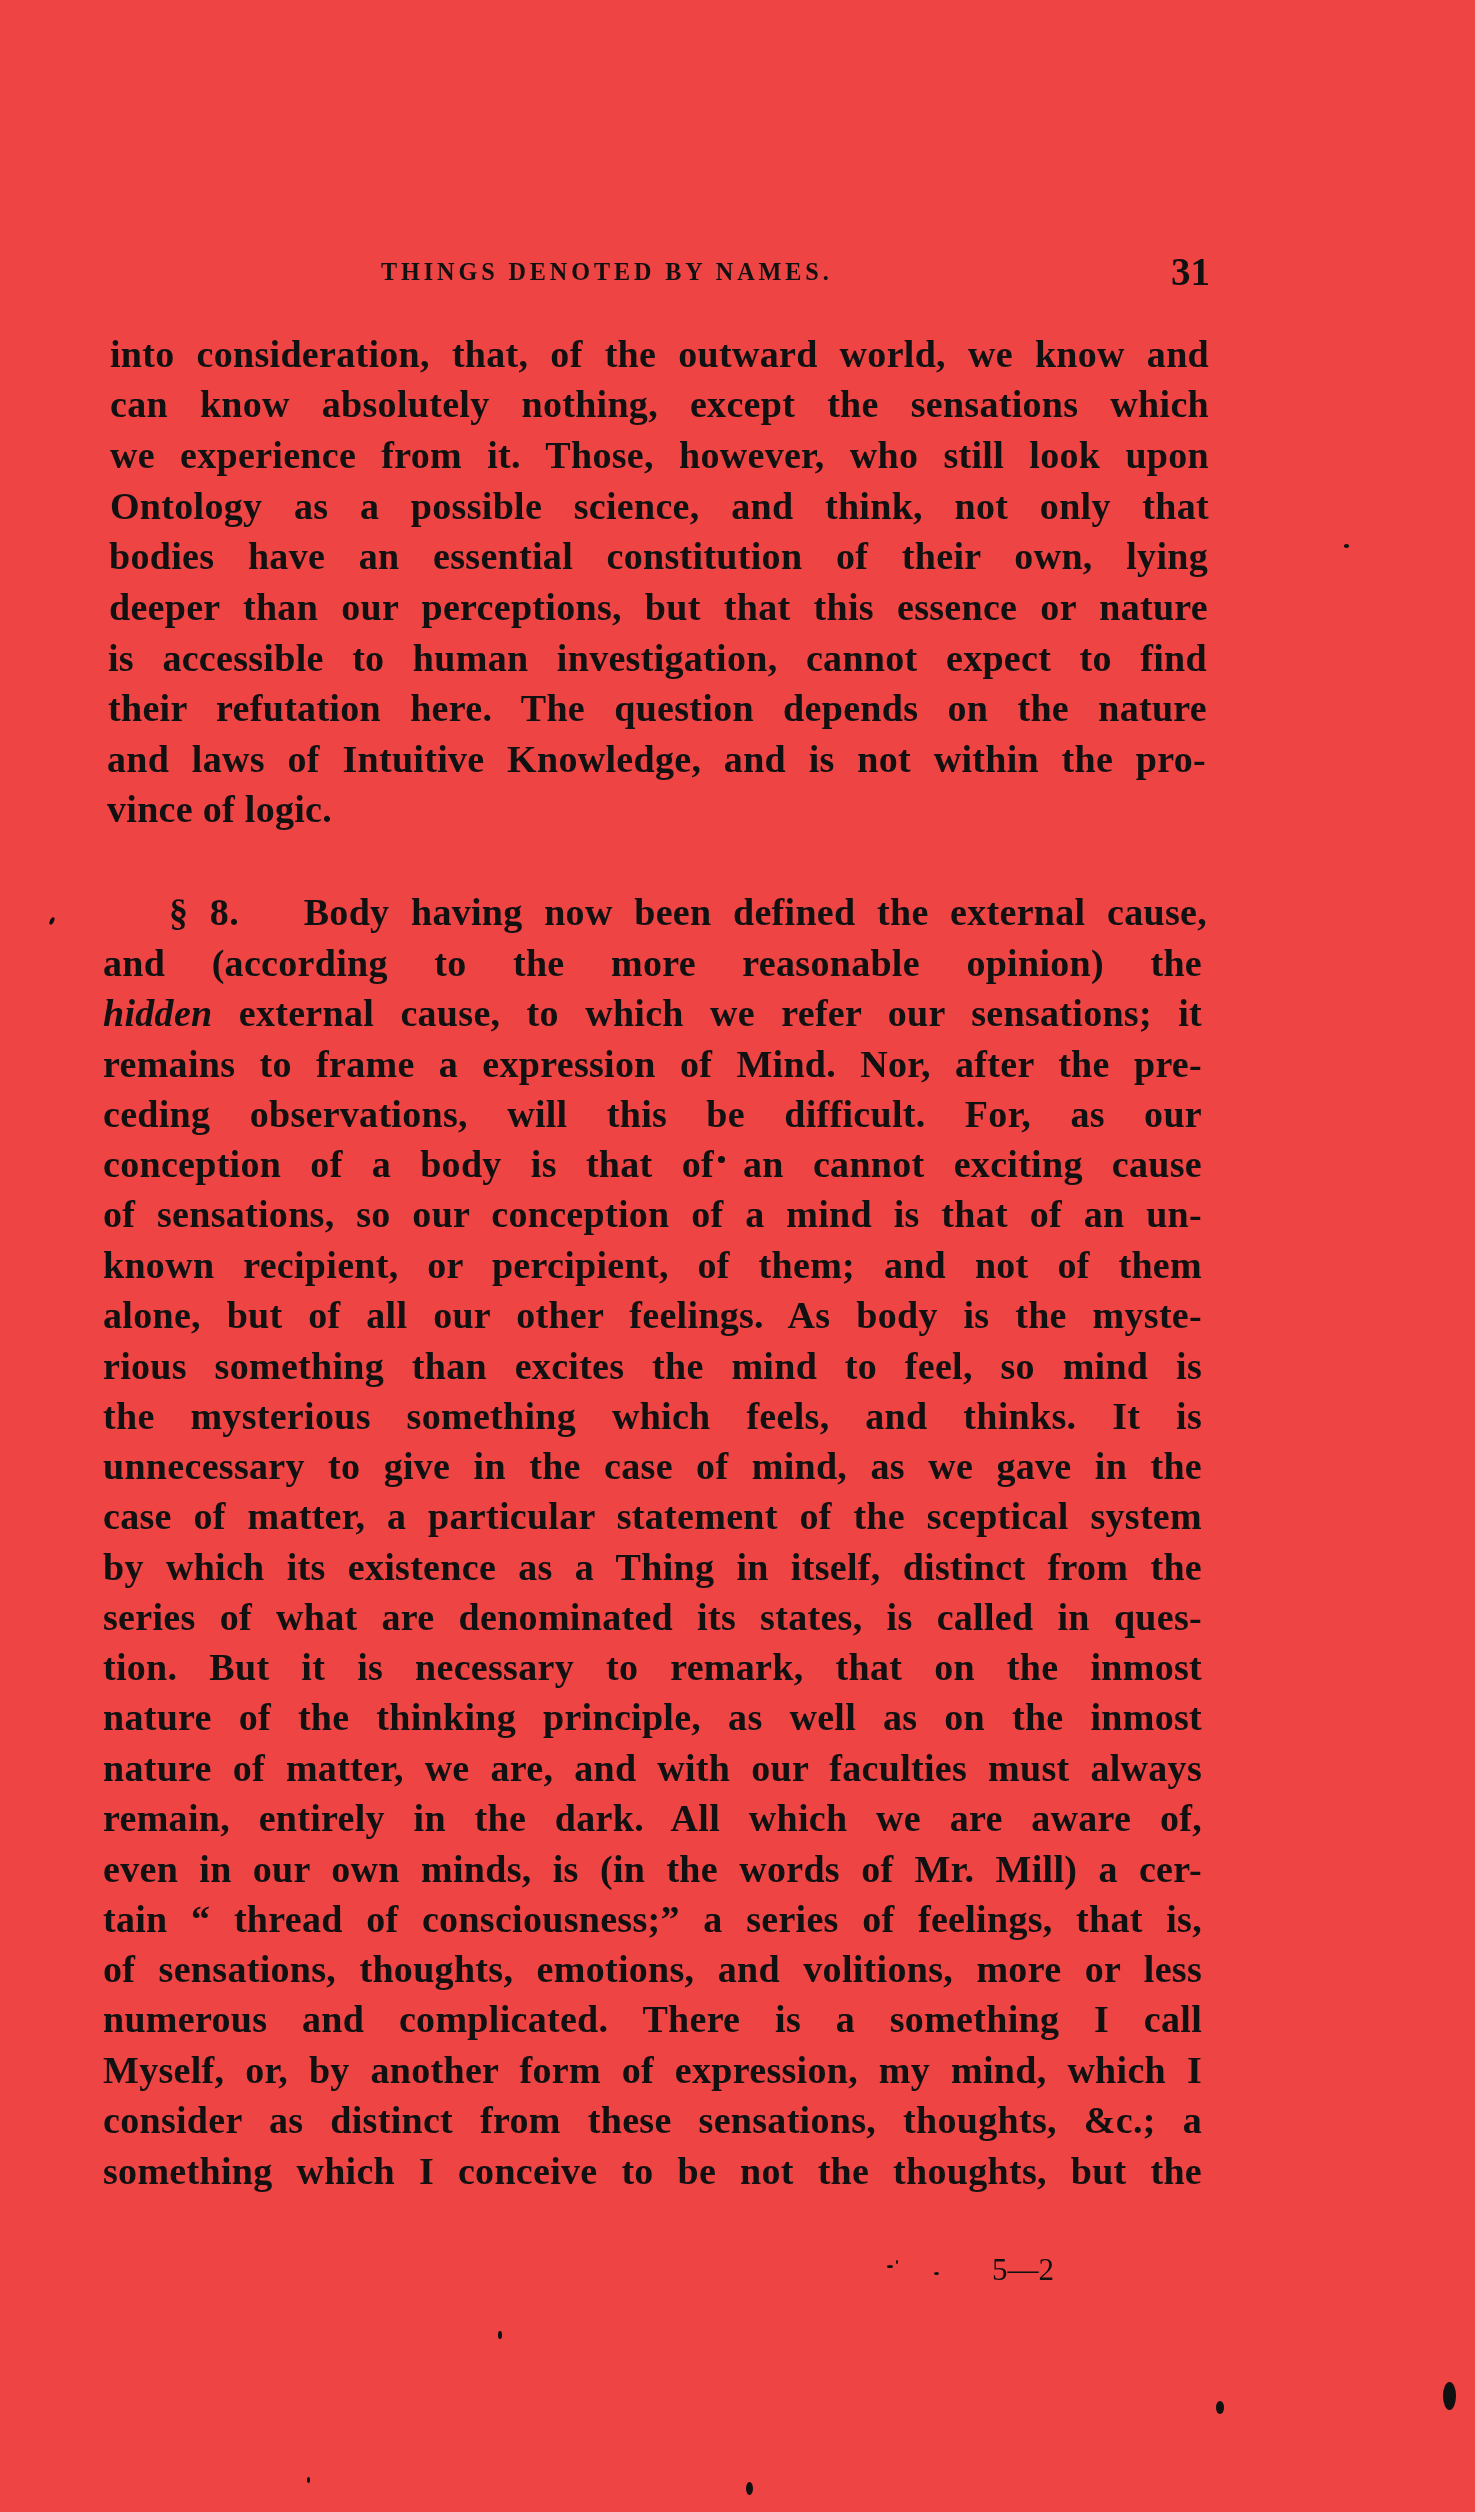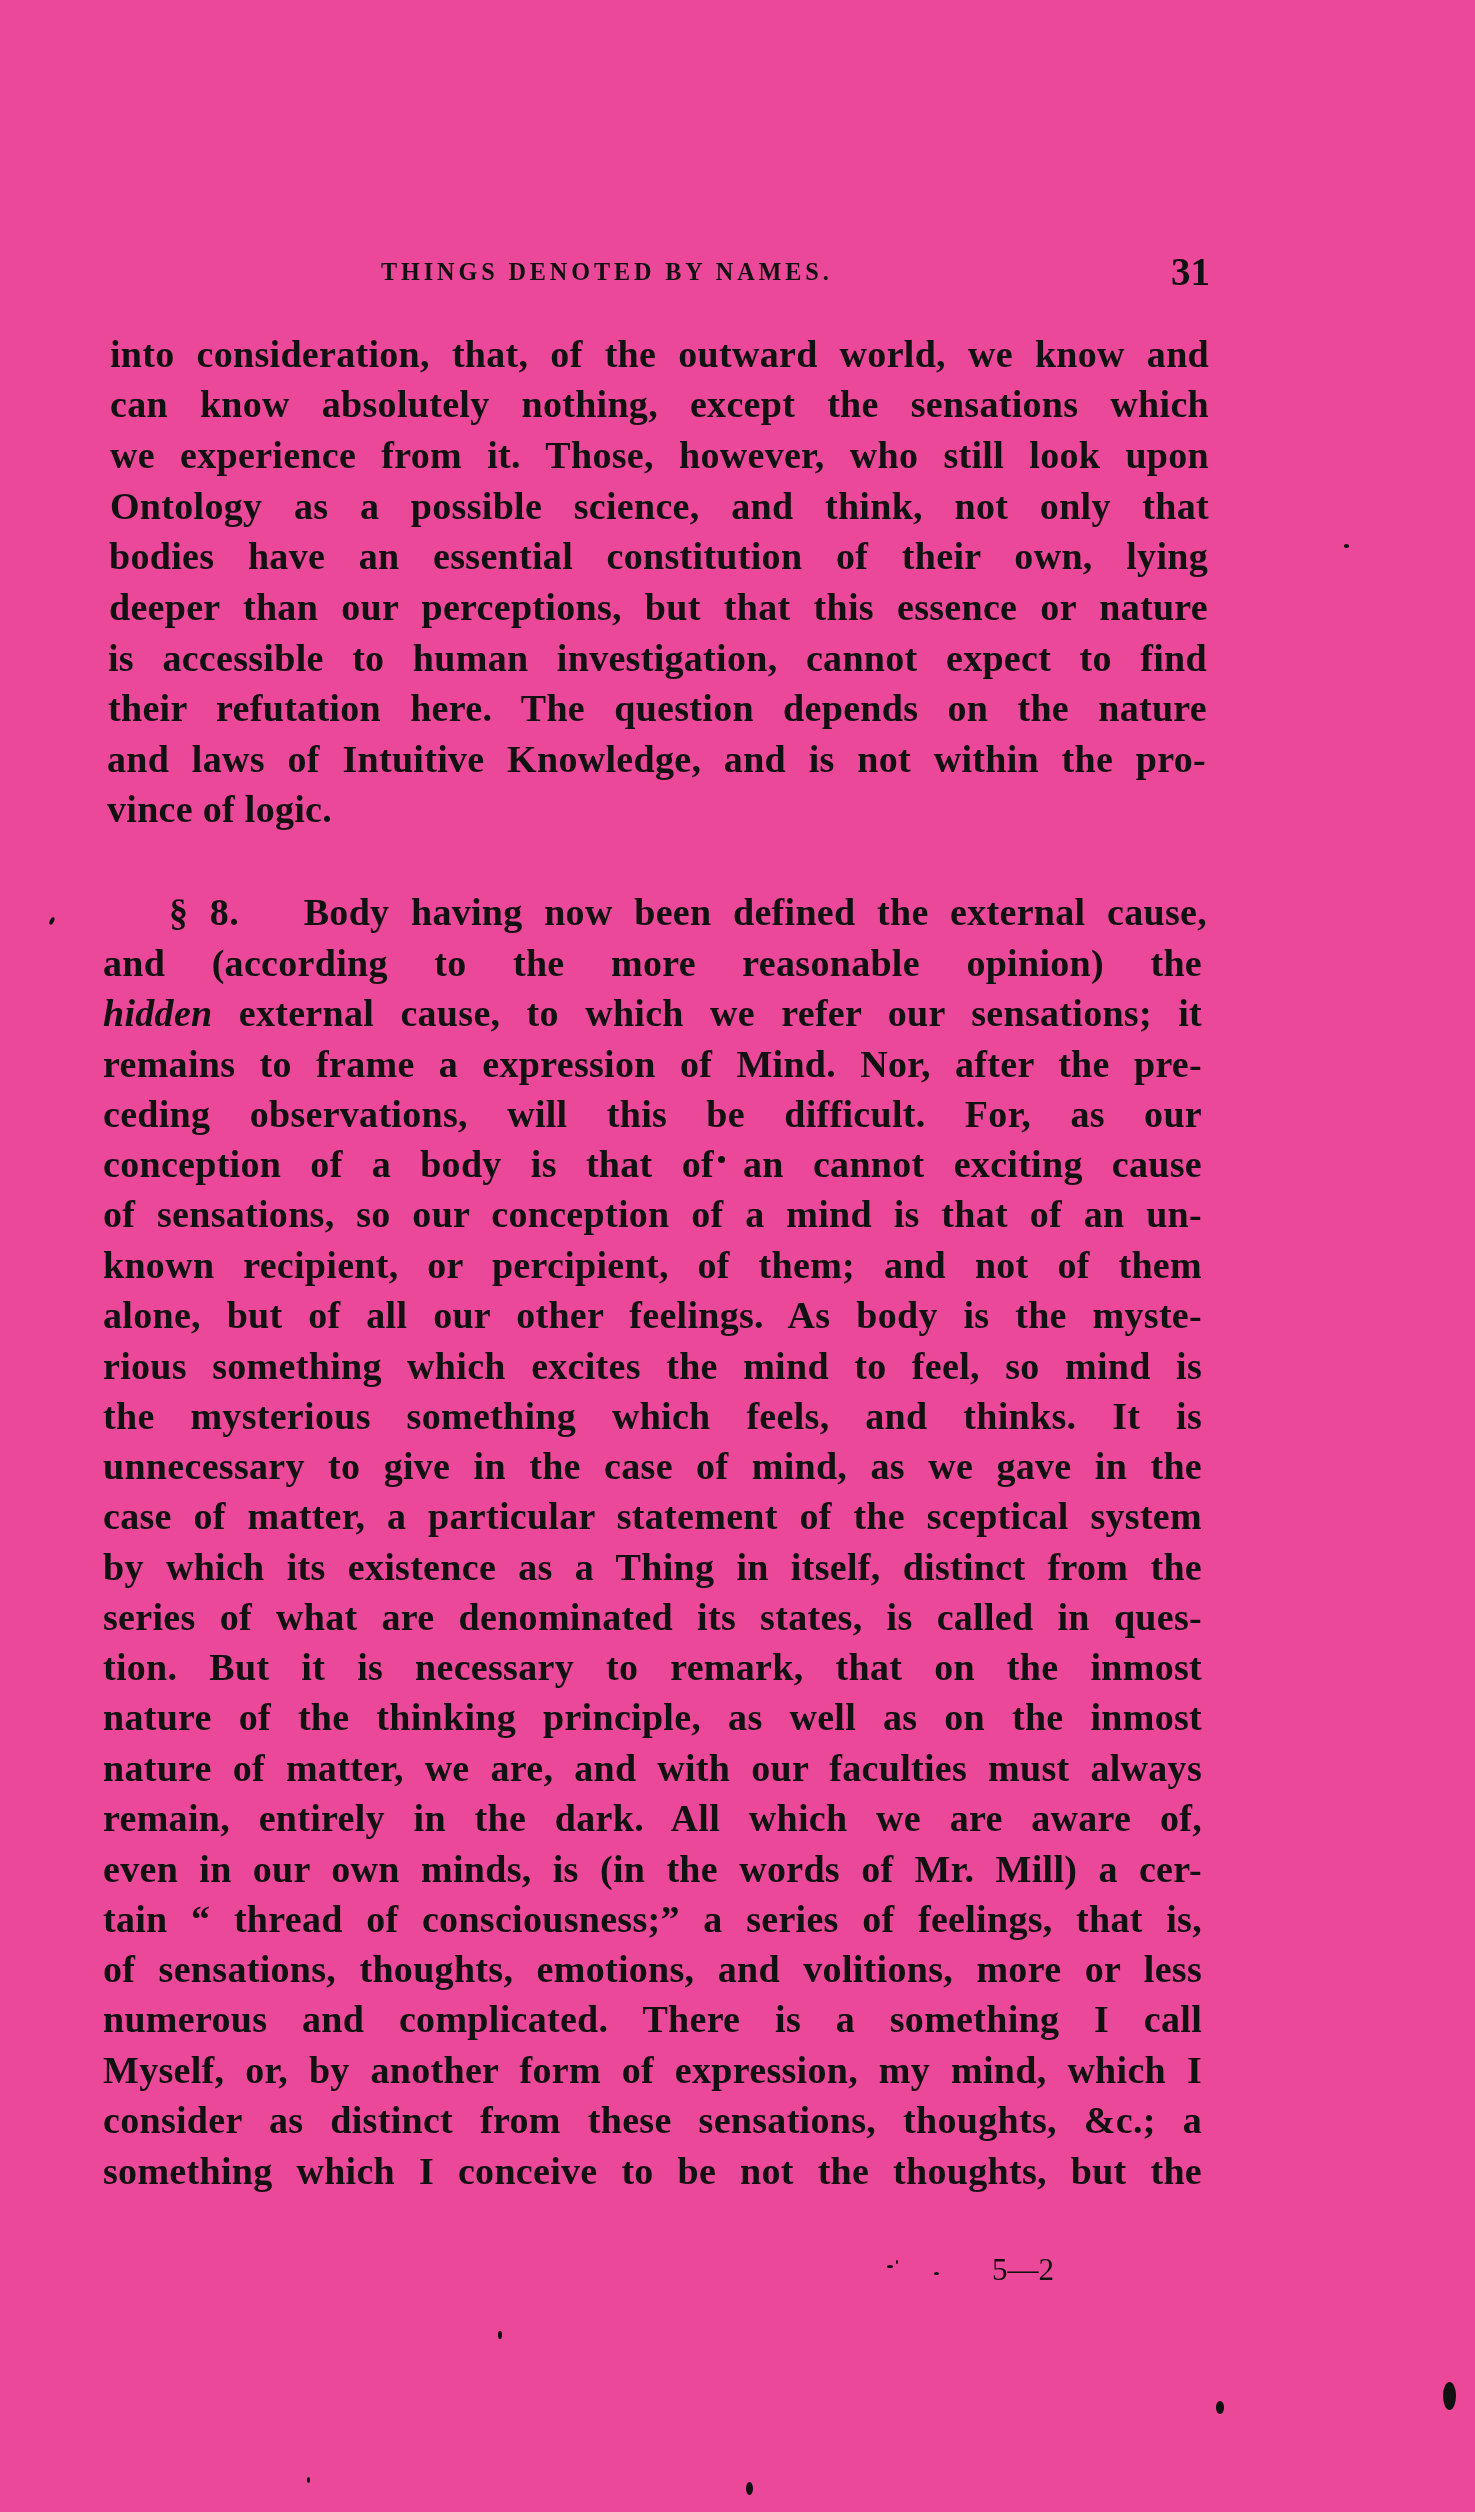--- a/index.html
+++ b/index.html
@@ -1,17 +1,17 @@
 <!DOCTYPE html>
 <html style="font-size:9.5px"><head>
 <meta charset="utf-8">
 <style>
   html, body { margin: 0; padding: 0; background: #ffffff; }
   body { width: 1476px; height: 2512px; position: relative; overflow: hidden; }
-  .page { position: absolute; left: 0; top: 0; width: 1476px; height: 2512px; background: #ec4899; color: #111; }
+  .page { position: absolute; left: 0; top: 0; width: 1476px; height: 2512px; background: #ef4444; color: #111; }
   .running-head {
     position: absolute; left: 381px; top: 257px; width: 572px; height: 30px;
     font-family: "Liberation Serif", serif; font-size: 26px; font-weight: bold;
     letter-spacing: 4.2px; line-height: 30px; white-space: nowrap; transform: scaleX(0.93); transform-origin: left top;
   }
   .folio {
     position: absolute; left: 1166px; top: 252px; width: 44px; text-align: right;
     font-family: "Liberation Serif", serif; font-size: 39px; font-weight: bold; line-height: 39px;
   }
   .line {
@@ -52,21 +52,21 @@
     <span>§ 8.</span>&nbsp;&nbsp;&nbsp;<span>Body having now been defined the external cause,</span>
   </div>
   <div class="line" style="left:103px; top:939px;">and (according to the more reasonable opinion) the</div>
   <div class="line" style="left:103px; top:989px;"><span class="ital">hidden</span><span> external cause, to which we refer our sensations; it</span></div>
   <div class="line" style="left:103px; top:1040px;">remains to frame a expression of Mind.  Nor, after the pre-</div>
   <div class="line" style="left:103px; top:1090px;">ceding observations, will this be difficult.  For, as our</div>
   <div class="line" style="left:103px; top:1140px;">conception of a body is that of an cannot exciting cause</div>
   <div class="line" style="left:103px; top:1190px;">of sensations, so our conception of a mind is that of an un-</div>
   <div class="line" style="left:103px; top:1241px;">known recipient, or percipient, of them; and not of them</div>
   <div class="line" style="left:103px; top:1291px;">alone, but of all our other feelings.  As body is the myste-</div>
-  <div class="line" style="left:103px; top:1342px;">rious something which excites the mind to feel, so mind is</div>
+  <div class="line" style="left:103px; top:1342px;">rious something than excites the mind to feel, so mind is</div>
   <div class="line" style="left:103px; top:1392px;">the mysterious something which feels, and thinks.  It is</div>
   <div class="line" style="left:103px; top:1442px;">unnecessary to give in the case of mind, as we gave in the</div>
   <div class="line" style="left:103px; top:1492px;">case of matter, a particular statement of the sceptical system</div>
   <div class="line" style="left:103px; top:1543px;">by which its existence as a Thing in itself, distinct from the</div>
   <div class="line" style="left:103px; top:1593px;">series of what are denominated its states, is called in ques-</div>
   <div class="line" style="left:103px; top:1643px;">tion.  But it is necessary to remark, that on the inmost</div>
   <div class="line" style="left:103px; top:1744px;">nature of matter, we are, and with our faculties must always</div>
   <div class="line" style="left:103px; top:1693px;">nature of the thinking principle, as well as on the inmost</div>
   <div class="line" style="left:103px; top:1794px;">remain, entirely in the dark.  All which we are aware of,</div>
   <div class="line" style="left:103px; top:1845px;">even in our own minds, is (in the words of Mr. Mill) a cer-</div>

